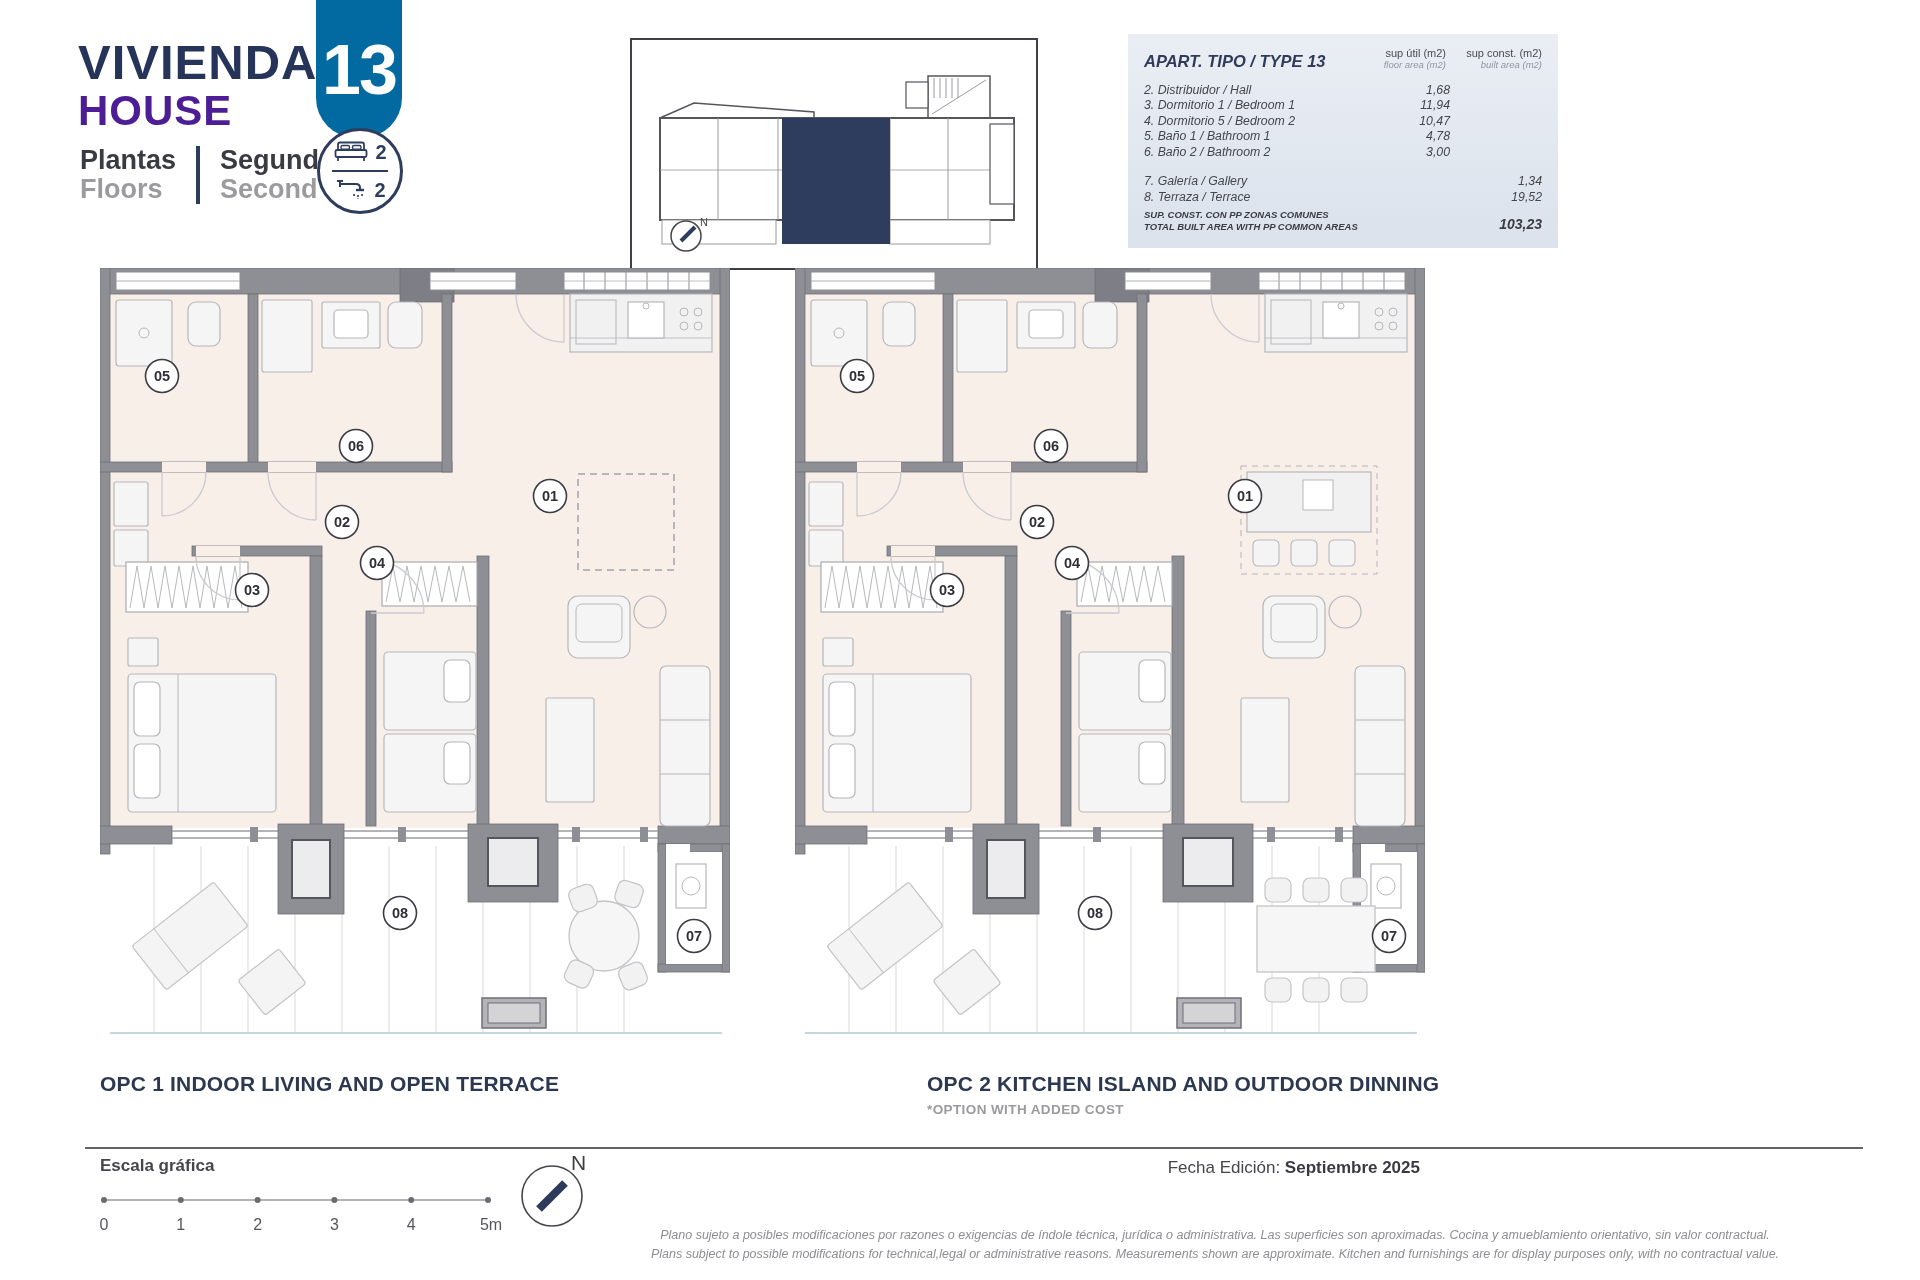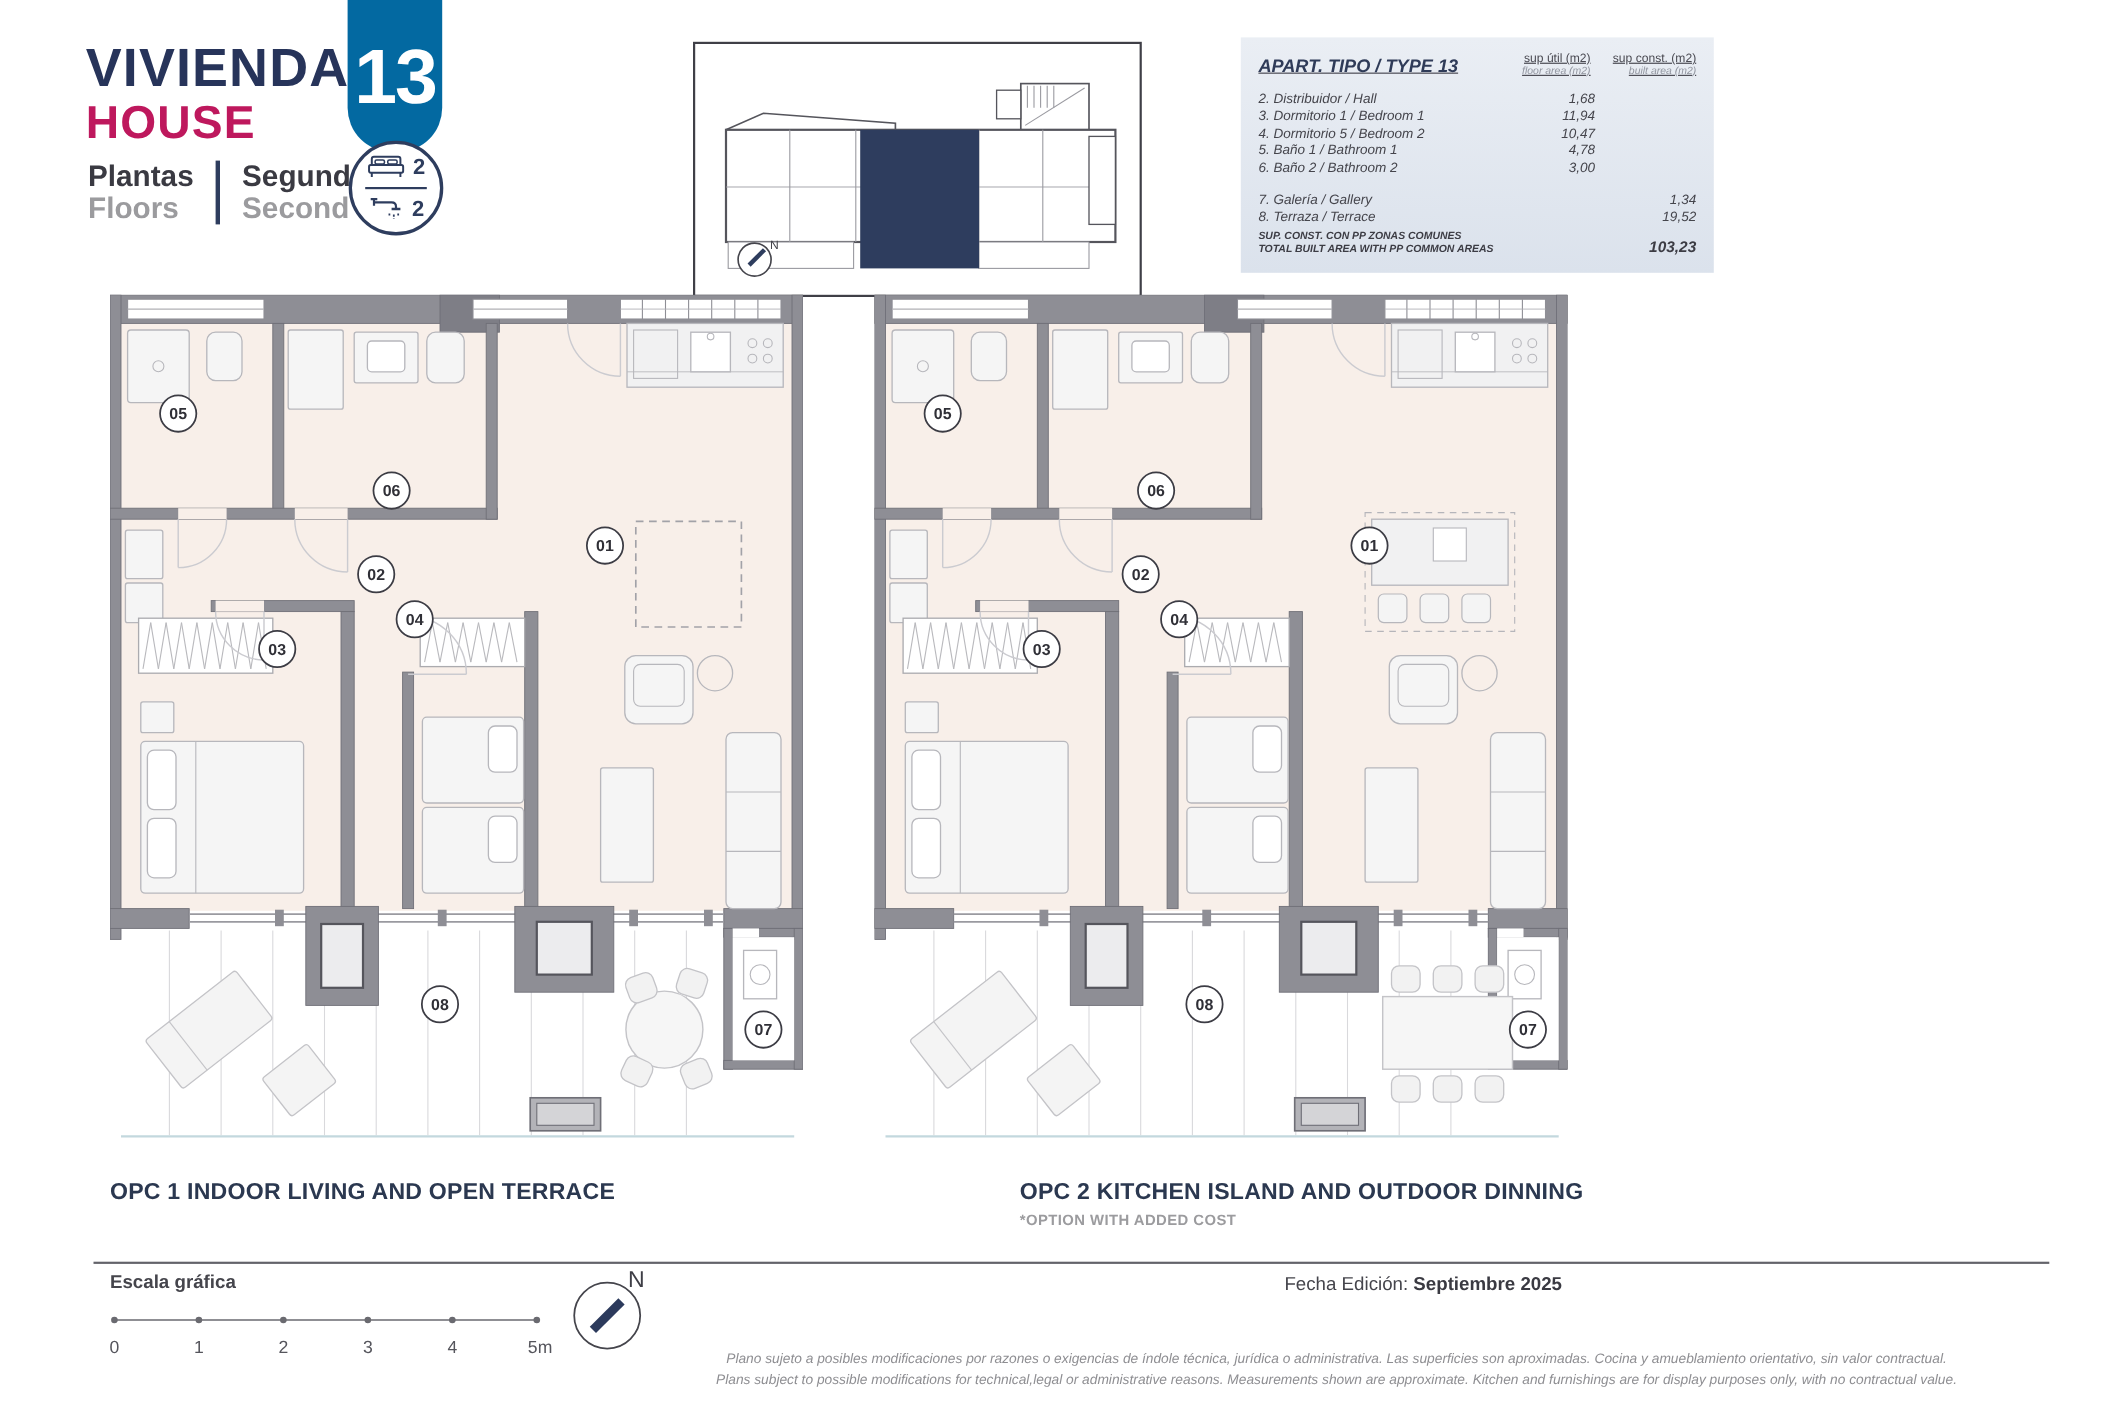--- a/index.html
+++ b/index.html
@@ -3,21 +3,21 @@
 <meta charset="utf-8">
 <style>
   html,body{margin:0;padding:0;background:#fff;}
   #page{position:relative;width:1920px;height:1280px;background:#fff;overflow:hidden;
         font-family:"Liberation Sans",sans-serif;color:#3e3e46;}
   .abs{position:absolute;}
 
   
   .title-block{left:78px;top:38px;line-height:1.02;}
   .title-primary{font-size:49px;font-weight:bold;letter-spacing:1px;color:#27345a;}
-  .title-secondary{font-size:42px;font-weight:bold;letter-spacing:1px;color:#be185d;margin-top:2px;}
+  .title-secondary{font-size:42px;font-weight:bold;letter-spacing:1px;color:#4c1d95;margin-top:2px;}
   .floors-block{left:80px;top:146px;display:flex;align-items:center;}
   .floors-col{line-height:1.08;}
   .fl1{font-size:27px;font-weight:bold;color:#3a3a42;}
   .fl2{font-size:27px;font-weight:bold;color:#9b9b9e;}
   .floors-div{width:4px;height:58px;background:#2e3d5e;margin:0 20px;}
   .tab13{left:316px;top:0;width:86px;height:138px;background:#0369a1;
          border-radius:0 0 40px 40px;display:flex;align-items:flex-start;justify-content:center;}
   .tab13 span{color:#fff;font-size:70px;font-weight:bold;margin-top:30px;letter-spacing:-2px;}
   .badge{left:317px;top:128px;width:86px;height:86px;border-radius:50%;background:#fff;
          border:3px solid #2e3d5e;box-sizing:border-box;display:flex;flex-direction:column;
@@ -26,21 +26,21 @@
   .badge-row .num{font-size:20px;font-weight:bold;color:#2e3d5e;}
   .badge-div{width:56px;height:2px;background:#2e3d5e;}
 
   
   .miniplan{left:630px;top:38px;width:408px;height:232px;border:2.5px solid #3f3f47;
             box-sizing:border-box;background:#fff;}
 
   
   .area-table{left:1128px;top:34px;width:430px;box-sizing:border-box;padding:13px 16px 16px 16px;
               background:linear-gradient(180deg,#eaeef4 0%,#dbe2ec 100%);}
-  .at-head{display:flex;align-items:center;text-decoration:underline;}
+  .at-head{display:flex;align-items:flex-end;}
   .at-title{flex:1;font-size:16.5px;font-weight:bold;font-style:italic;color:#2f3b58;padding-top:3px;}
   .at-col{width:86px;text-align:right;line-height:1.15;}
   .at-col .c1{font-size:11px;color:#4a4a52;}
   .at-col .c2{font-size:9.5px;font-style:italic;color:#9296a0;}
   .at-rows{margin-top:12px;}
   .trow{display:flex;font-size:12.3px;font-style:italic;color:#45454c;line-height:15.5px;}
   .tlabel{flex:1;}
   .tv1{width:64px;text-align:right;}
   .tv2{width:92px;text-align:right;}
   .at-total{display:flex;align-items:flex-end;margin-top:4px;}

